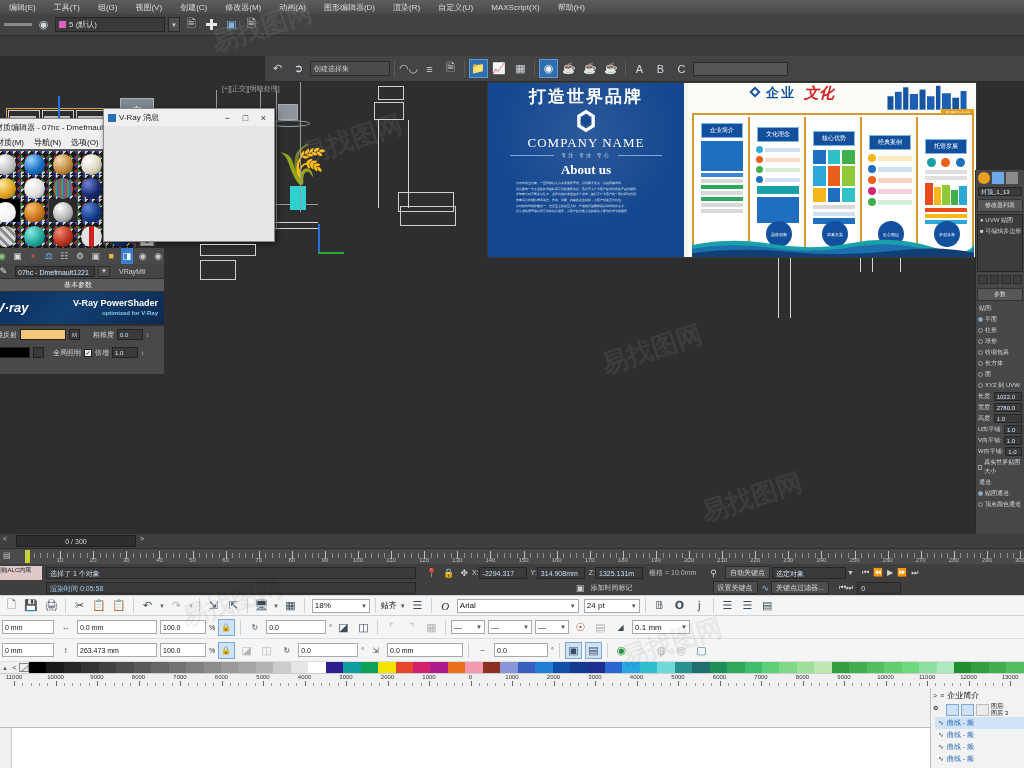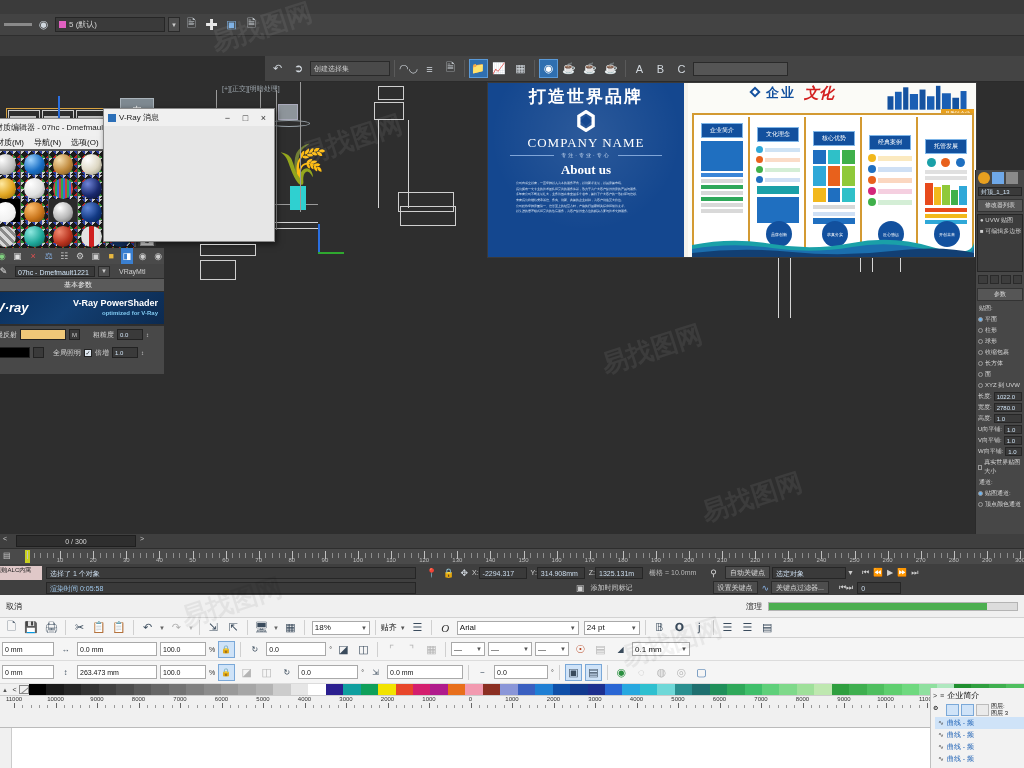--- a/index.html
+++ b/index.html
@@ -147,20 +147,34 @@
         transform:rotate(-18deg); pointer-events:none; user-select:none; }
   .wm.dark { color:rgba(0,0,0,0.055); }
 </style>
 </head>
 <body>
 
 <div class="app">
 
   <div id="max-shell">
 
+    <div class="menubar">
+      <span class="mi">编辑(E)</span>
+      <span class="mi">工具(T)</span>
+      <span class="mi">组(G)</span>
+      <span class="mi">视图(V)</span>
+      <span class="mi">创建(C)</span>
+      <span class="mi">修改器(M)</span>
+      <span class="mi">动画(A)</span>
+      <span class="mi">图形编辑器(D)</span>
+      <span class="mi">渲染(R)</span>
+      <span class="mi">自定义(U)</span>
+      <span class="mi">MAXScript(X)</span>
+      <span class="mi">帮助(H)</span>
+    </div>
 
     <div class="toolrow">
       <div style="width:28px;height:3px;background:#8a8a8a;margin-left:2px;"></div>
       <div class="tb-ico">◉</div>
       <div class="lyr-combo">
         <span class="sw"></span>
         <span>5 (默认)</span>
       </div>
       <div class="lyr-arrow">▼</div>
       <div class="tb-ico">🖹</div>
@@ -975,29 +989,20 @@
         <span style="margin-left:4px;color:#8ab4e8;font-size:9px;">∿</span>
         <span class="sbtn" style="margin-left:2px;">关键点过滤器...</span>
         <span style="margin-left:10px;color:#cfcfcf;font-size:8px;">⏮⏭</span>
         <span class="sfield" style="width:44px;margin-left:4px;">0</span>
       </div>
     </div>
   </div>
 
   <div id="corel">
 
-    <div class="c-statusline">
-      <span>取消</span>
-      <span style="display:flex;align-items:center;gap:6px;">
-        <span>渲理</span>
-        <span class="c-prog">
-            <i id="corelprog" style="width: 88%;"></i>
-          </span>
-      </span>
-    </div>
 
     <div class="c-toolbar">
       <span class="ci">🗋</span>
       <span class="ci">💾</span>
       <span class="ci">🖨</span>
       <span class="c-sep"></span>
       <span class="ci">✂</span>
       <span class="ci">📋</span>
       <span class="ci">📋</span>
       <span class="c-sep"></span>

